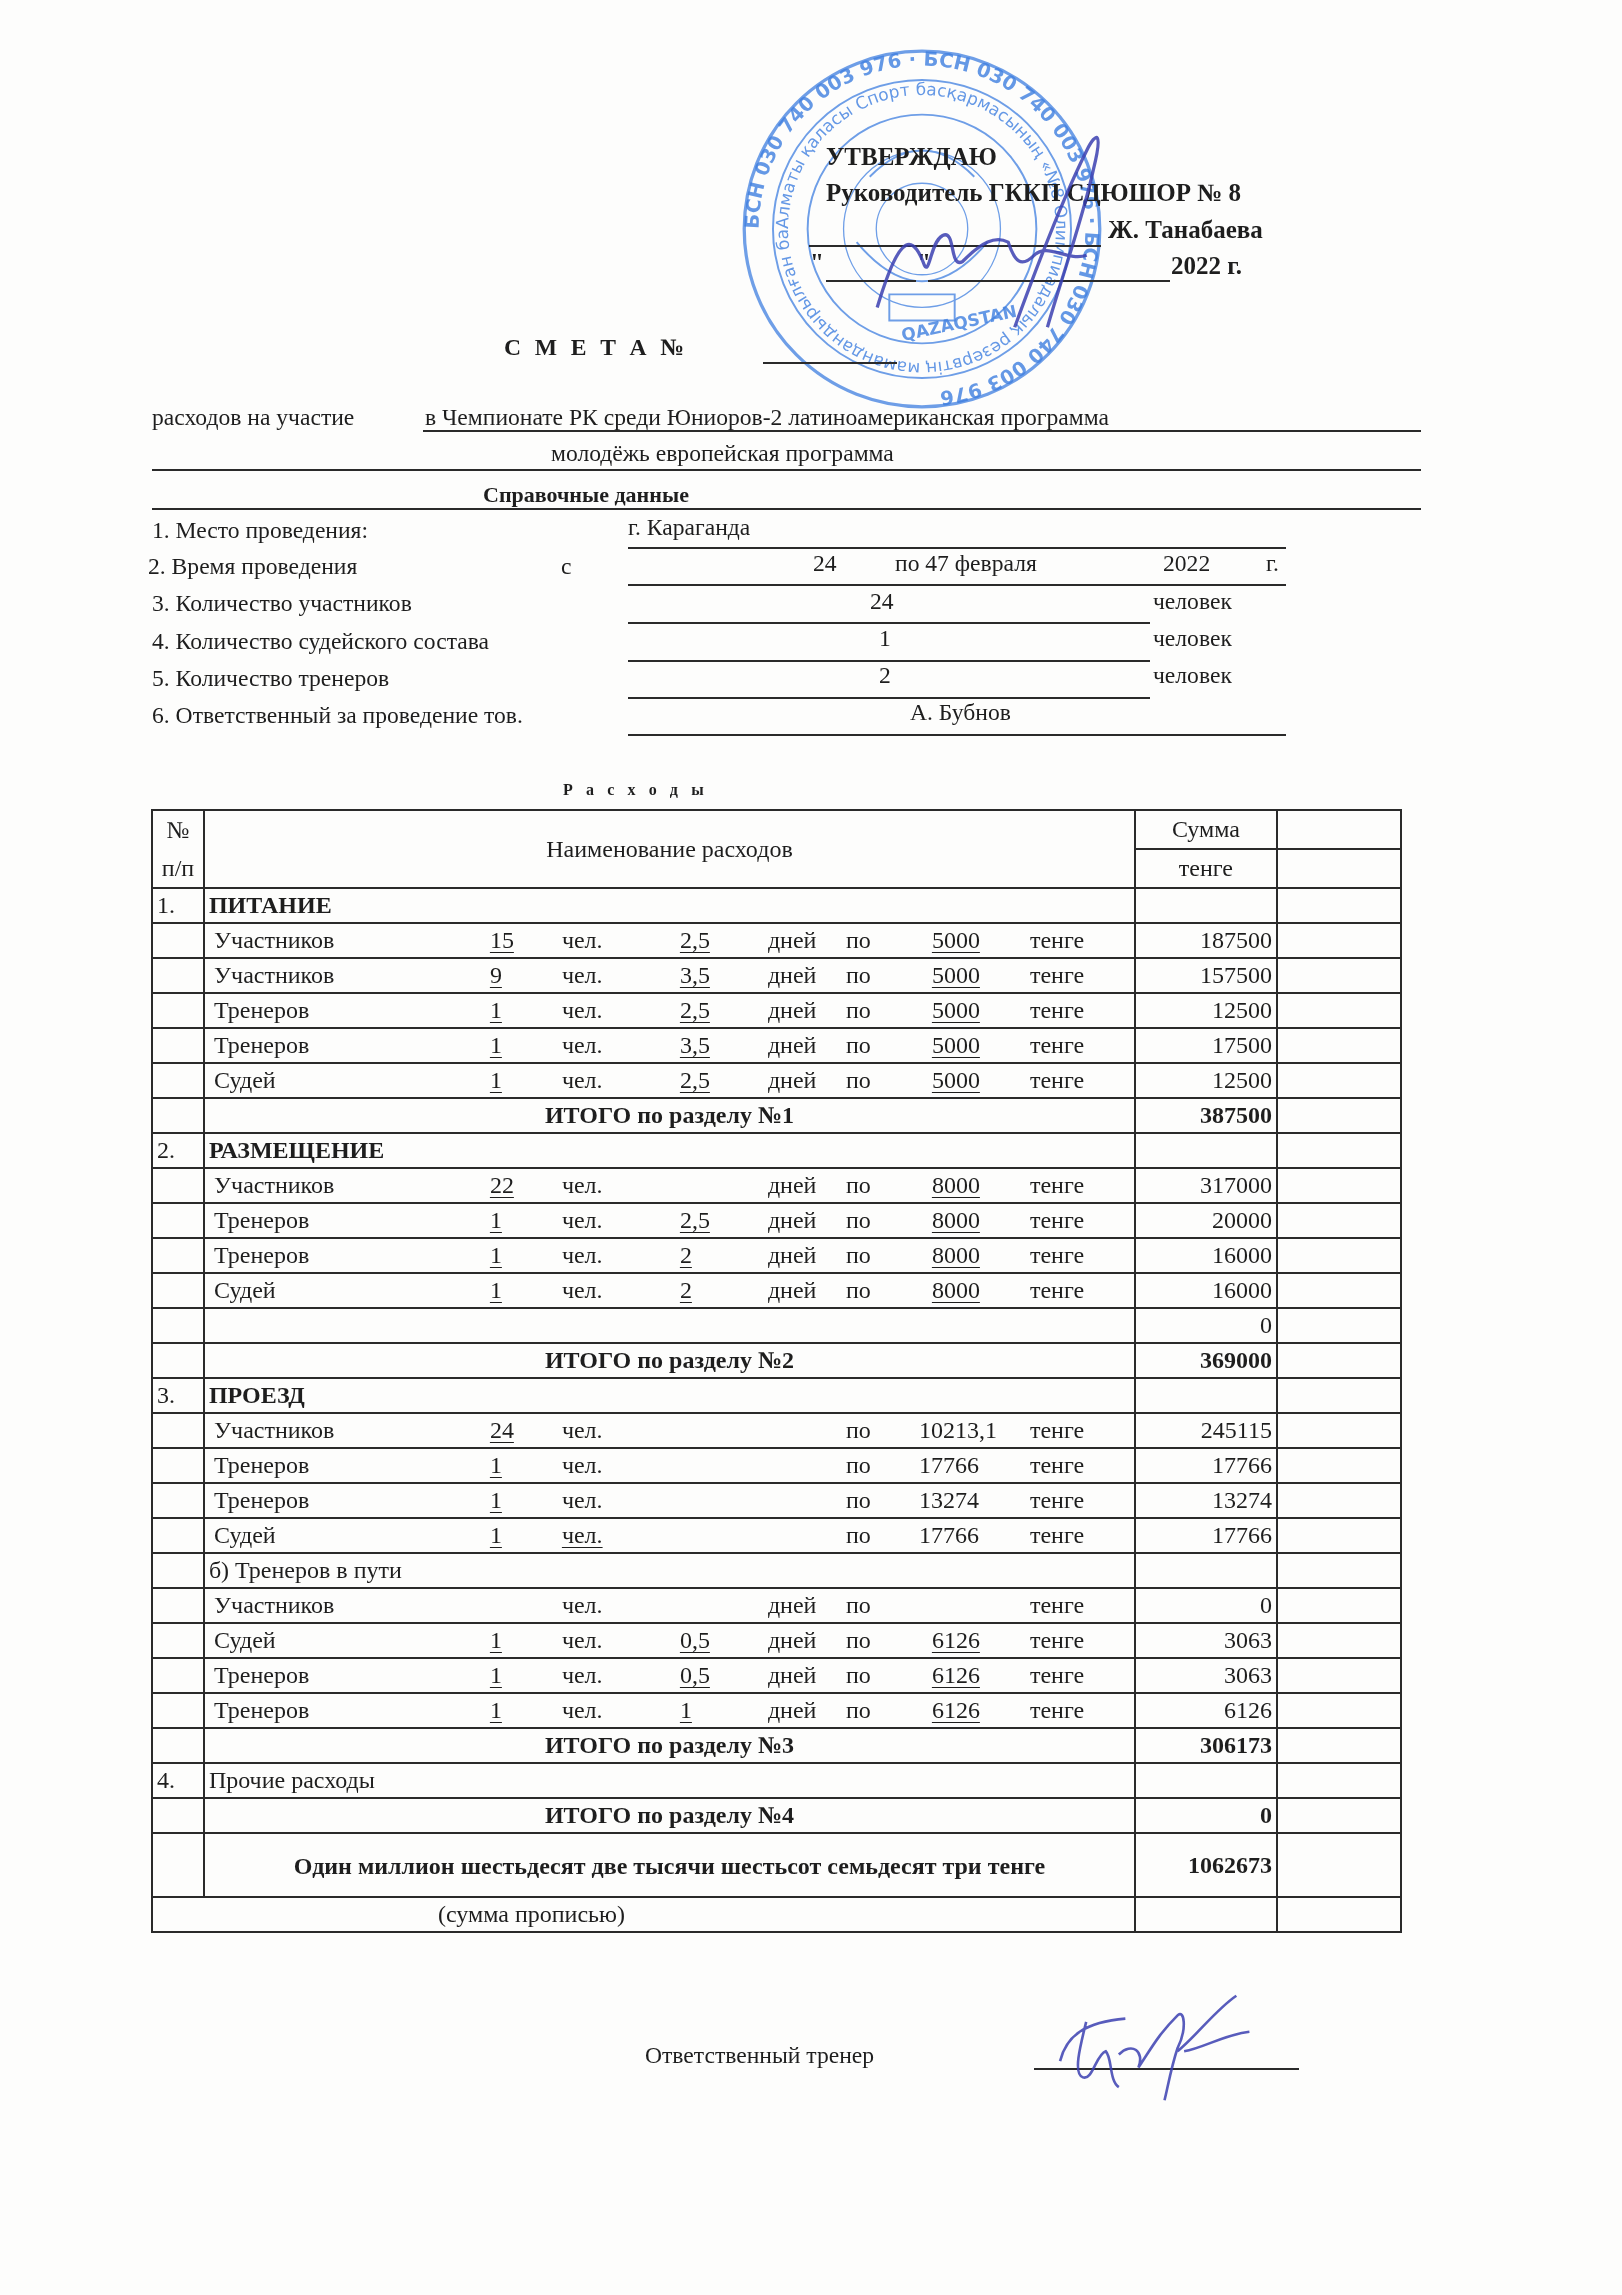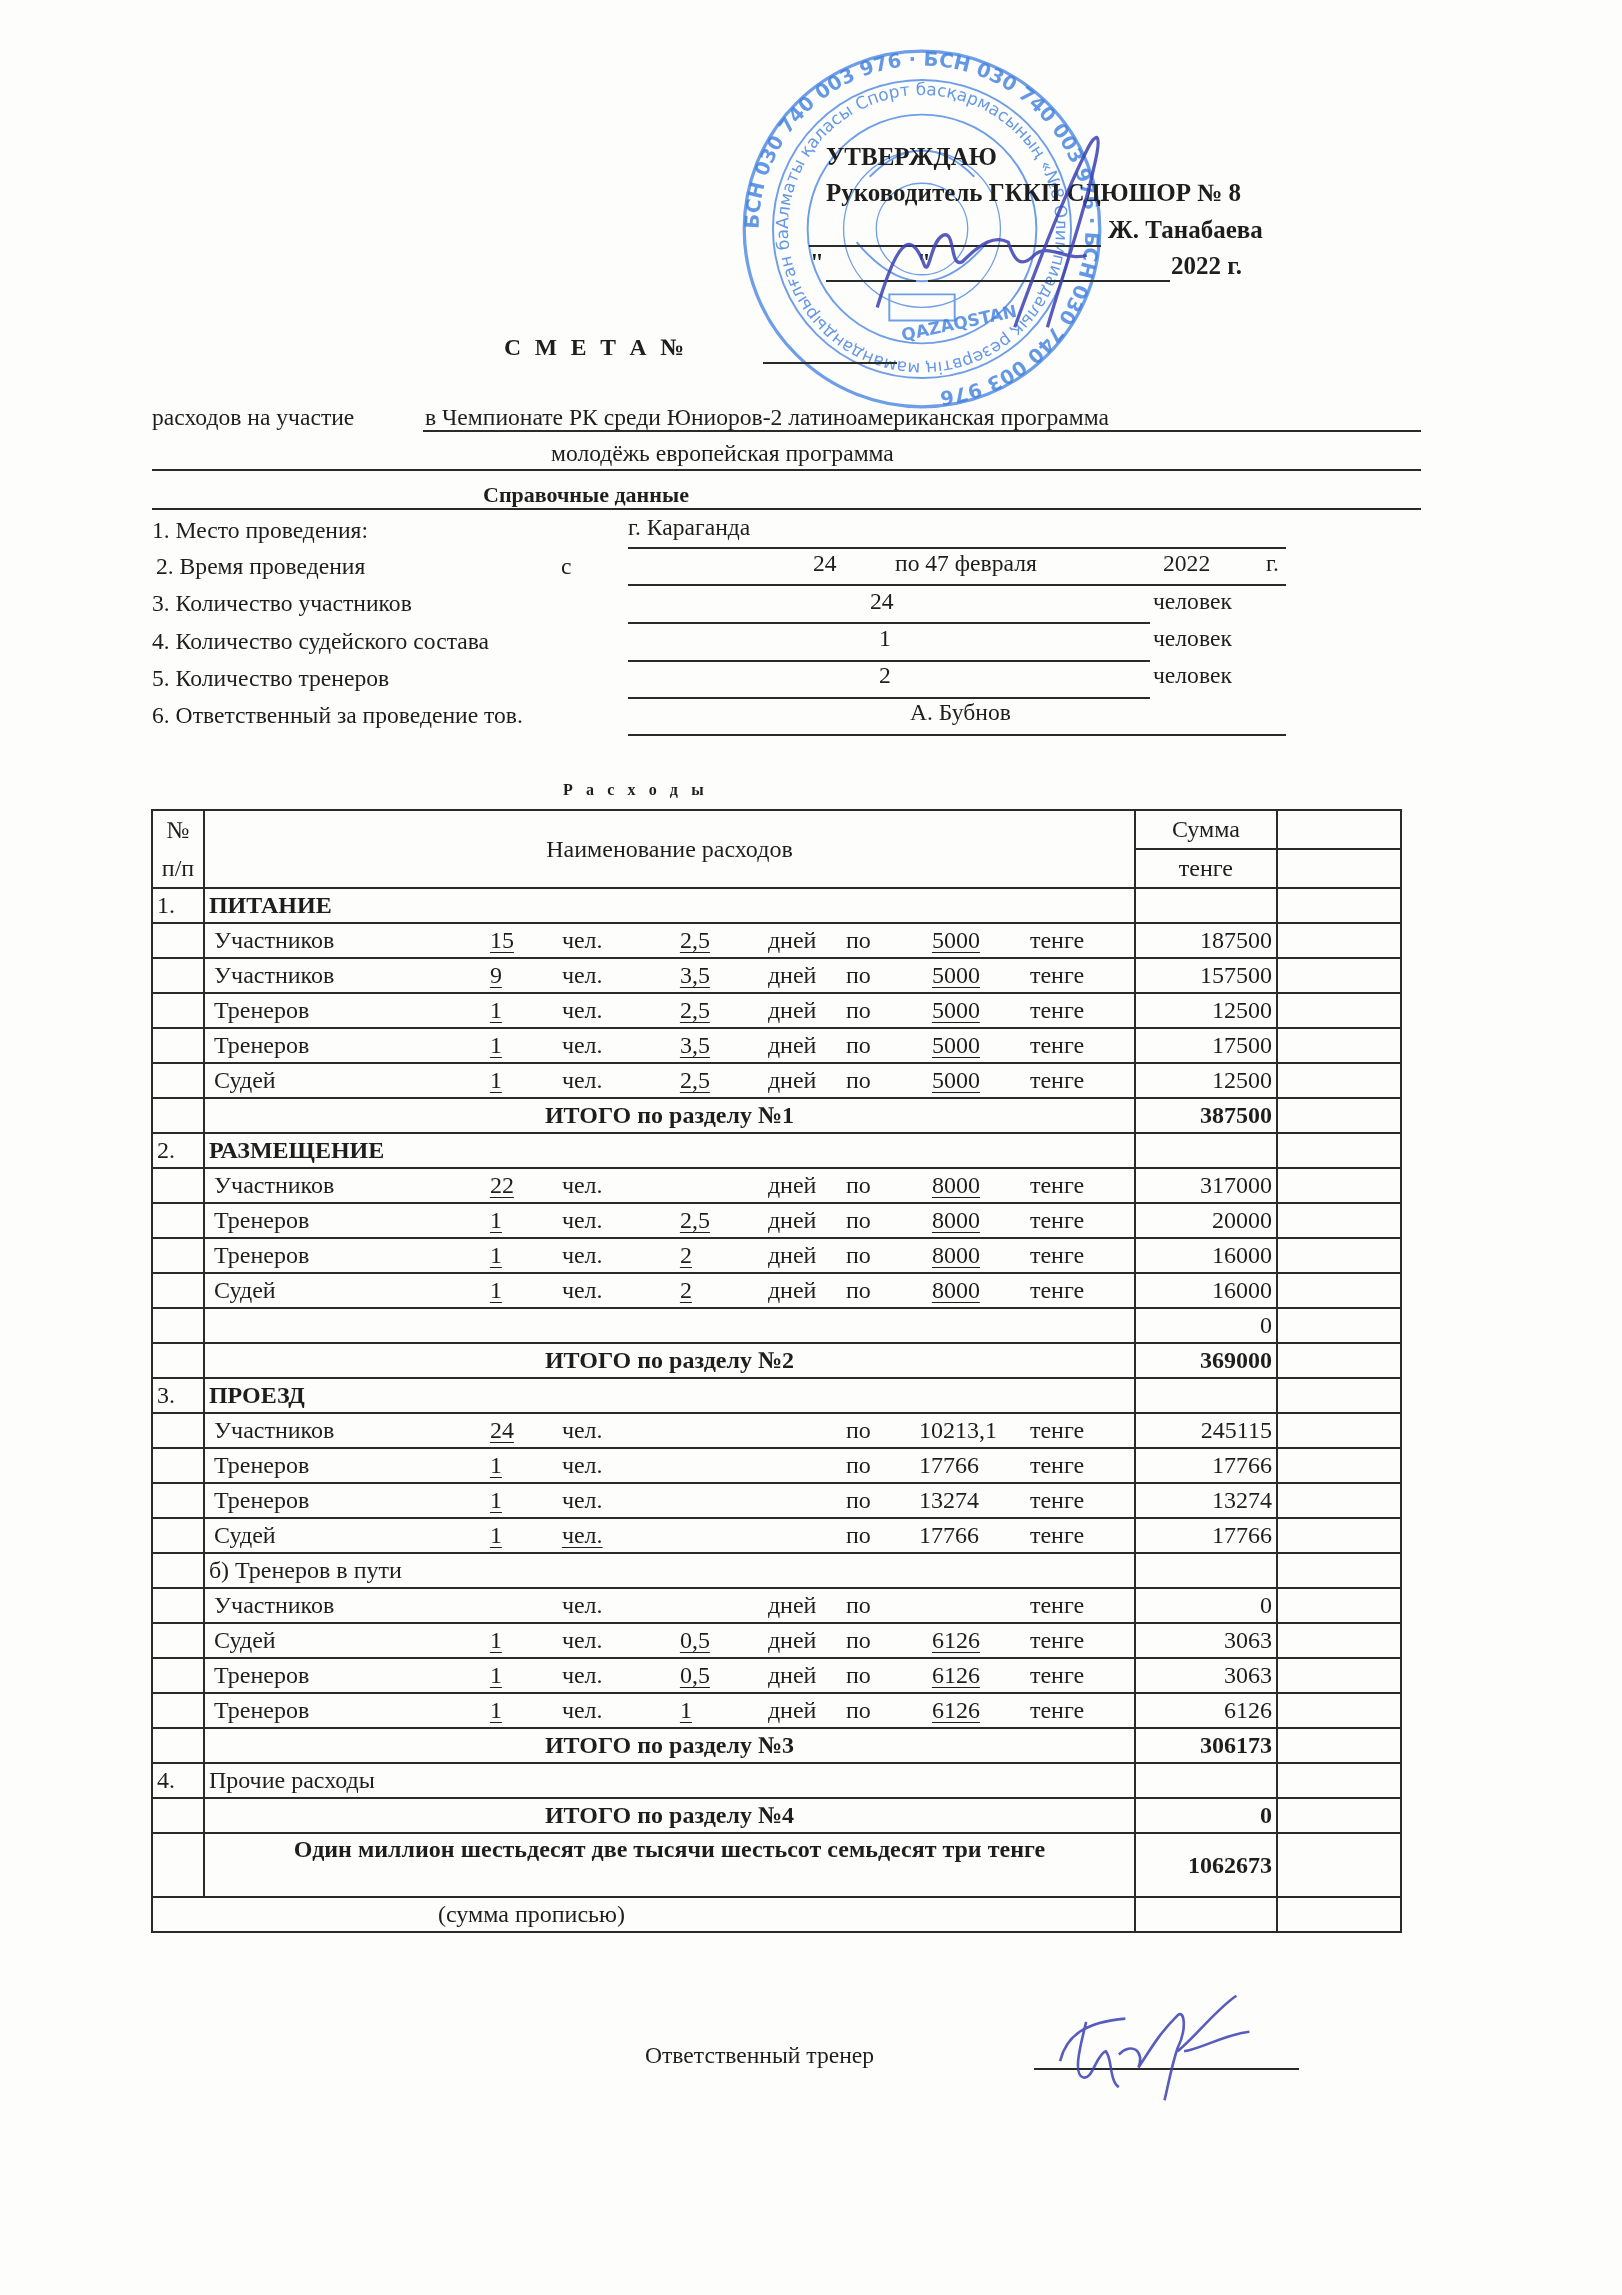--- a/index.html
+++ b/index.html
@@ -96,21 +96,21 @@
 <div class="abs info" style="left:551px; top:440px;">молодёжь европейская программа</div>
 <div class="line" style="left:152px; top:469px; width:1269px;"></div>
 
 <div class="abs bold" style="left:483px; top:482px; font-size:22px;">Справочные данные</div>
 <div class="line" style="left:152px; top:508px; width:1269px;"></div>
 
 <div class="abs info" style="left:152px; top:517px;">1. Место проведения:</div>
 <div class="abs info" style="left:628px; top:514px;">г. Караганда</div>
 <div class="line" style="left:628px; top:547px; width:658px;"></div>
 
-<div class="abs info" style="left:156px; top:553px;">2. Время проведения</div>
+<div class="abs info" style="left:148px; top:553px;">2. Время проведения</div>
 <div class="abs info" style="left:561px; top:553px;">с</div>
 <div class="abs info" style="left:813px; top:550px;">24</div>
 <div class="abs info" style="left:895px; top:550px;">по  47  февраля</div>
 <div class="abs info" style="left:1163px; top:550px;">2022</div>
 <div class="abs info" style="left:1266px; top:550px;">г.</div>
 <div class="line" style="left:628px; top:584px; width:658px;"></div>
 
 <div class="abs info" style="left:152px; top:590px;">3. Количество участников</div>
 <div class="abs info" style="left:870px; top:588px;">24</div>
 <div class="abs info" style="left:1153px; top:588px;">человек</div>
@@ -489,21 +489,21 @@
         <td></td>
       </tr>
       <tr>
         <td></td>
         <td class="total-label">ИТОГО по разделу №4</td>
         <td class="c-sum total-sum">0</td>
         <td></td>
       </tr>
       <tr>
         <td style="height:62px;"></td>
-        <td class="bold" style="text-align:center; vertical-align:top; padding-top:2px;">Один миллион шестьдесят две тысячи шестьсот семьдесят три тенге</td>
+        <td class="bold" style="text-align:center; vertical-align:top; padding-top:19px;">Один миллион шестьдесят две тысячи шестьсот семьдесят три тенге</td>
         <td class="c-sum bold">1062673</td>
         <td></td>
       </tr>
       <tr>
         <td colspan="2" style="padding-left:285px;">(сумма прописью)</td>
         <td></td>
         <td></td>
       </tr>
     </tbody>
 </table>

